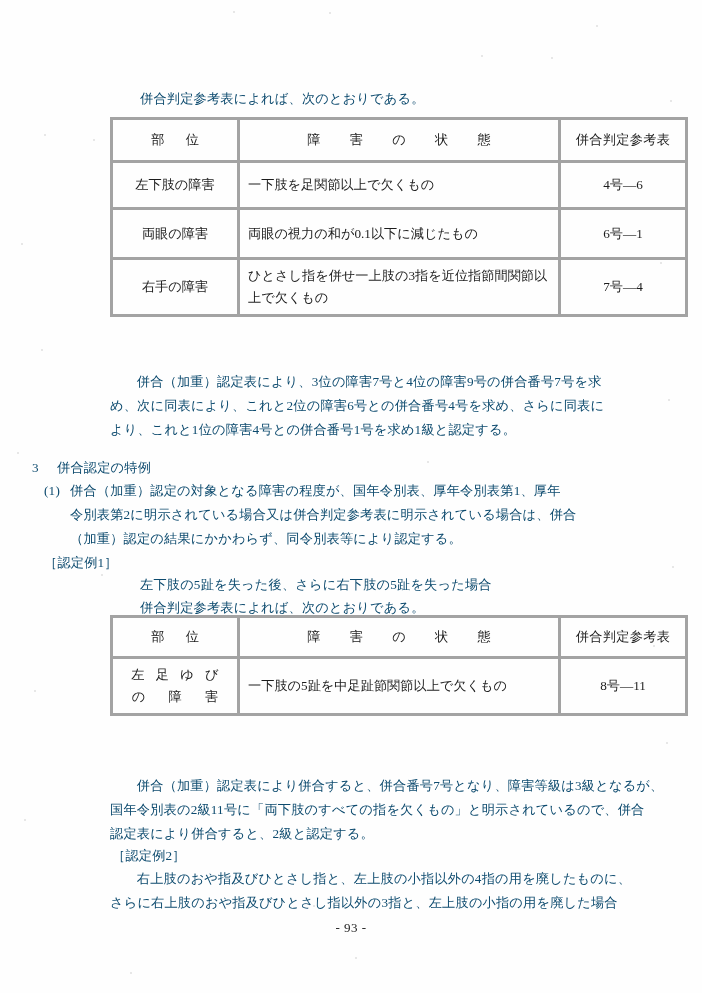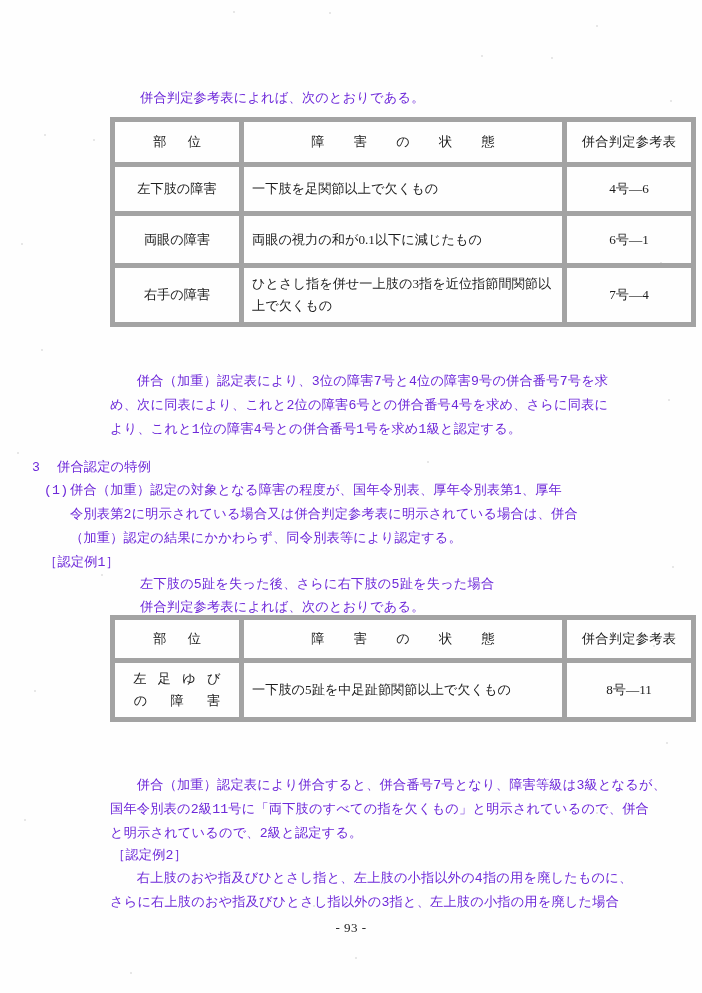--- a/index.html
+++ b/index.html
@@ -40,35 +40,34 @@
     top: 0;
     width: 702px;
   }
 
   .line {
     position: absolute;
     white-space: nowrap;
     font-size: 13.2px;
     line-height: 1;
     letter-spacing: .2px;
-    color: #6d28d9;
-    font-family: Liberation Mono, monospace;
+    color: #0c4a6e;
   }
 
   
   table.doc-table {
     position: absolute;
     border-collapse: collapse;
     table-layout: fixed;
     font-size: 13.2px;
     color: #1c1c1c;
   }
   table.doc-table td,
   table.doc-table th {
-    border: 5px solid #a3a3a3;
+    border: 3px solid #a3a3a3;
     padding: 0 8px;
     font-weight: normal;
     vertical-align: middle;
   }
 
   .c-part   { width: 108px; text-align: center; }
   .c-state  { width: 302px; text-align: left; }
   .c-ref    { width: 108px; text-align: center; }
 
   .hdr-part  { letter-spacing: 9px; text-indent: 9px; text-align: center; }
@@ -190,21 +189,21 @@
             <span class="l2">の 障 害</span>
           </td>
           <td class="c-state state-wrap">一下肢の5趾を中足趾節関節以上で欠くもの</td>
           <td class="c-ref">8号—11</td>
         </tr>
       </tbody>
     </table>
 
     <div class="line" style="left:110px;top:779px;">　　併合（加重）認定表により併合すると、併合番号7号となり、障害等級は3級となるが、</div>
     <div class="line" style="left:110px;top:803px;">国年令別表の2級11号に「両下肢のすべての指を欠くもの」と明示されているので、併合</div>
-    <div class="line" style="left:110px;top:827px;">と明示されているので、2級と認定する。</div>
+    <div class="line" style="left:110px;top:827px;">認定表により併合すると、2級と認定する。</div>
 
     <div class="line" style="left:112px;top:849px;">［認定例2］</div>
     <div class="line" style="left:110px;top:872px;">　　右上肢のおや指及びひとさし指と、左上肢の小指以外の4指の用を廃したものに、</div>
     <div class="line" style="left:110px;top:896px;">さらに右上肢のおや指及びひとさし指以外の3指と、左上肢の小指の用を廃した場合</div>
 
     <div class="pageno" style="top:920px;">- 93 -</div>
 
   </div>
 </div>
 

